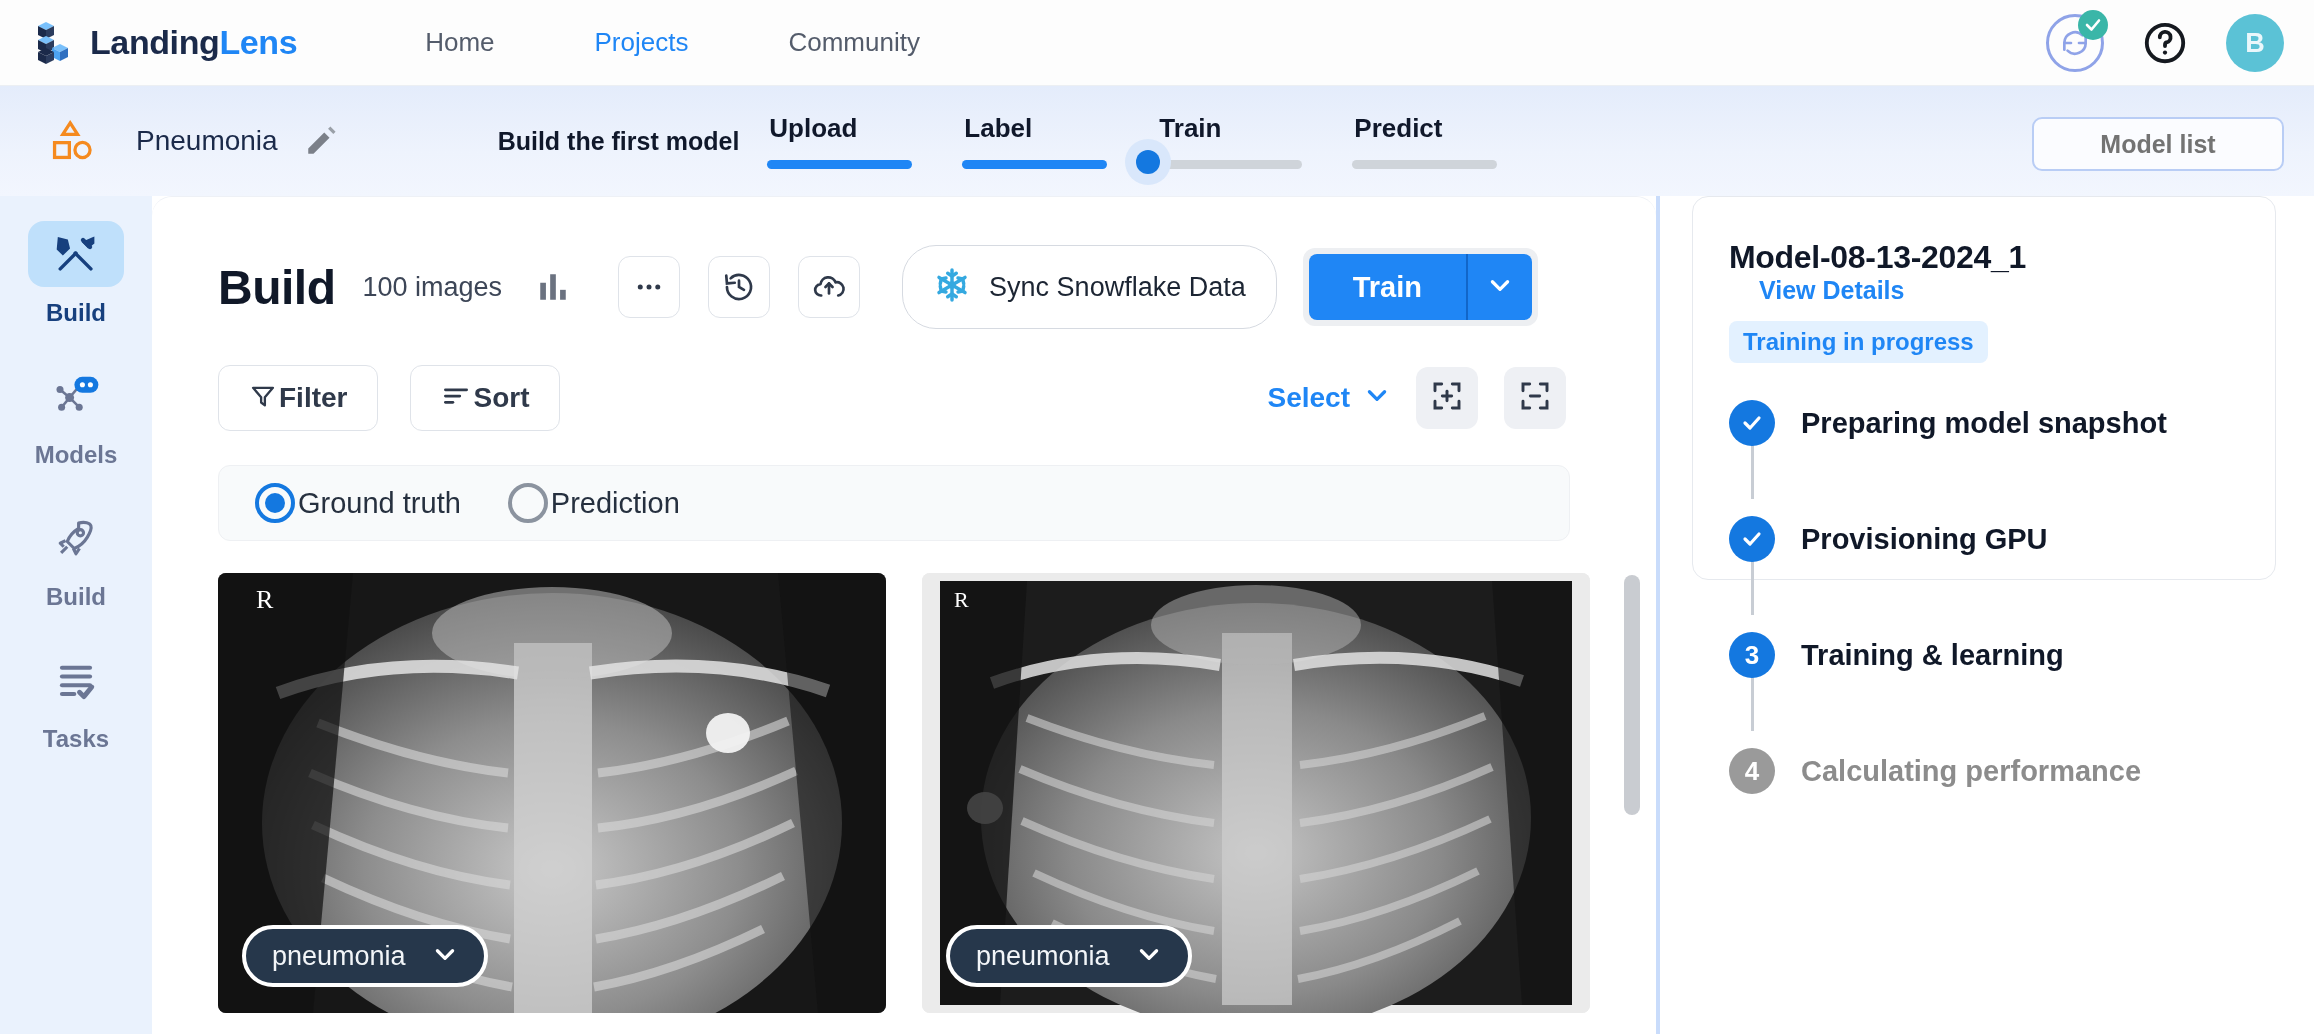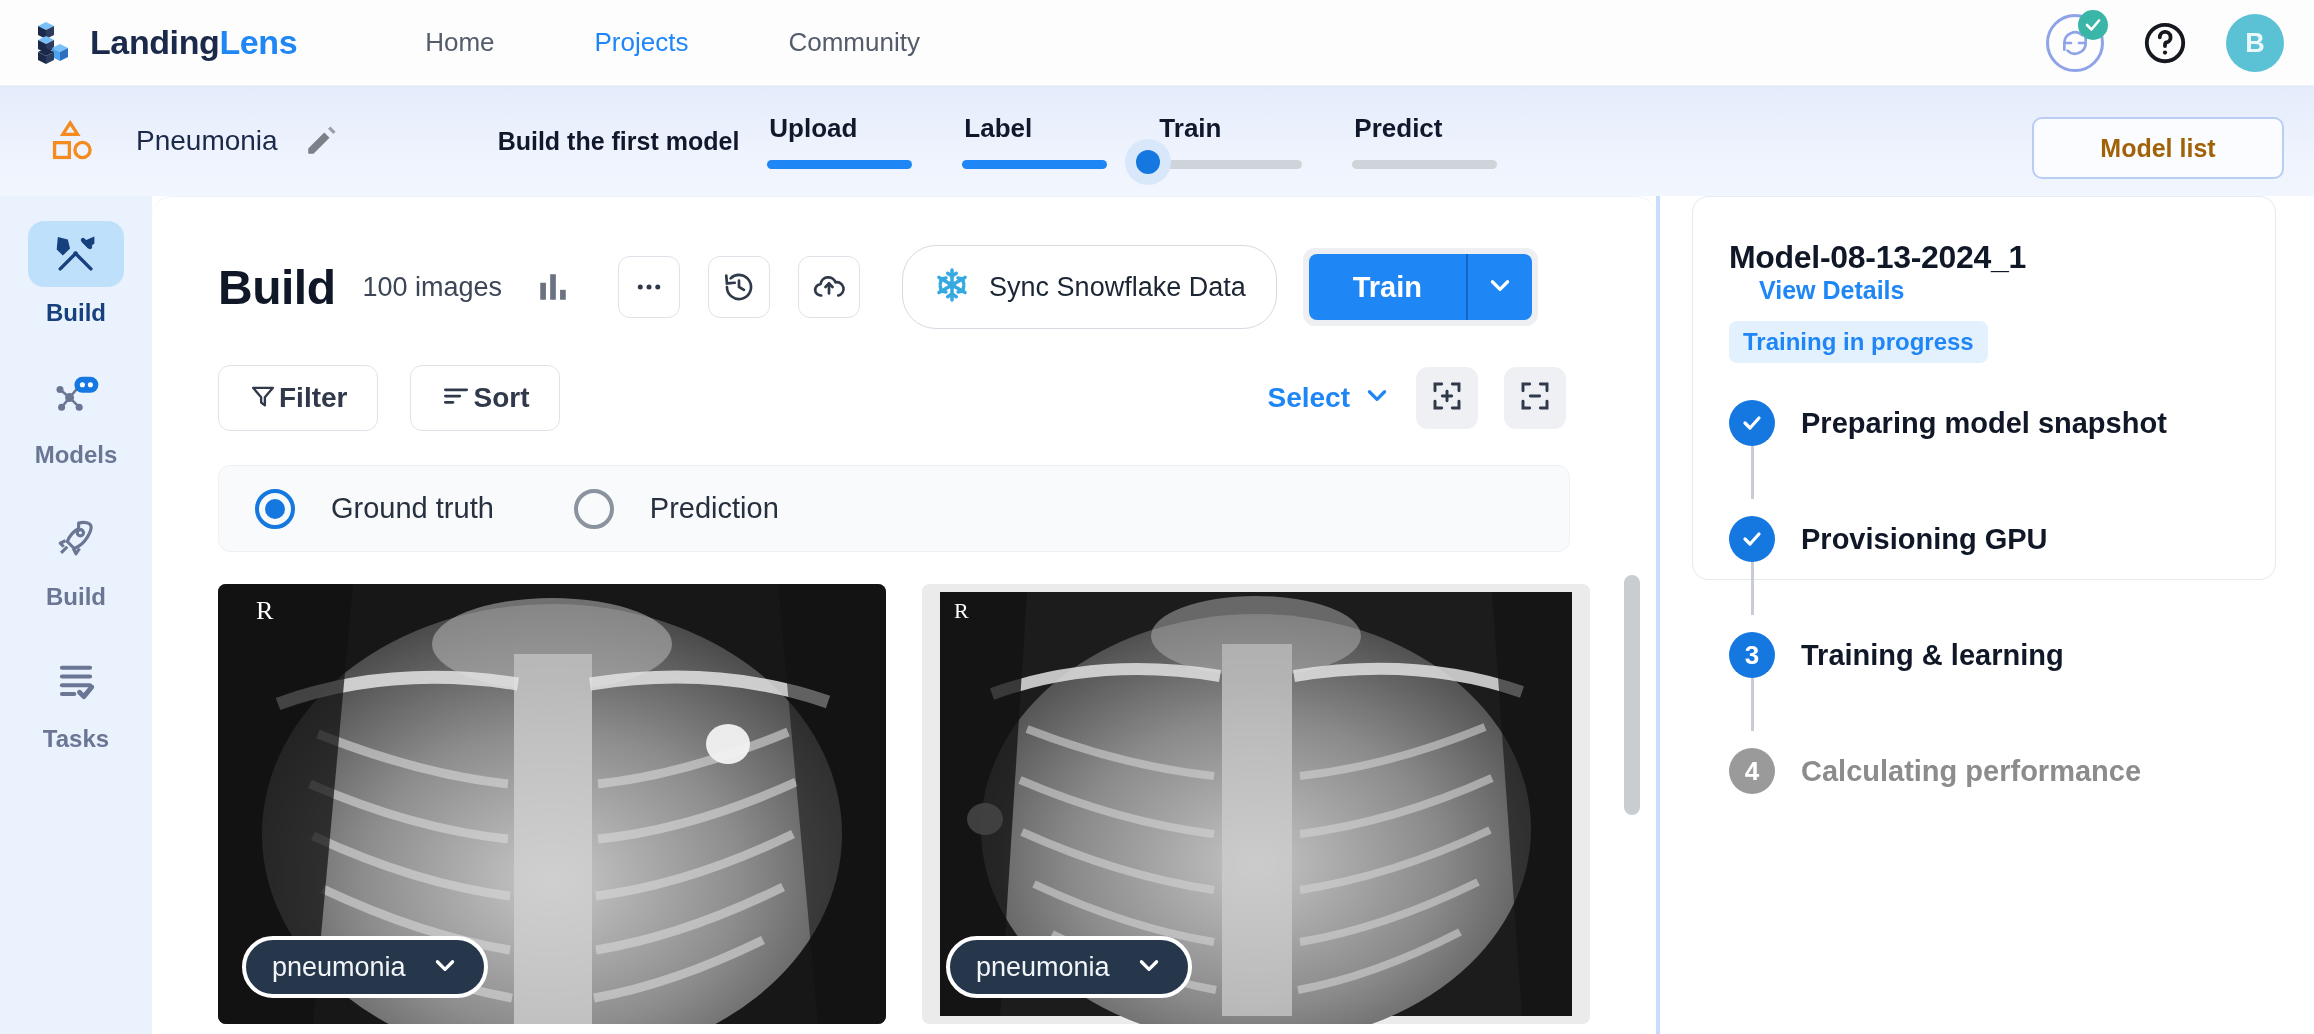--- a/index.html
+++ b/index.html
@@ -60,23 +60,23 @@
   .step-name { font-size: 26px; color: #10182b; font-weight: 600; margin-bottom: 16px; margin-left: 2px; }
   .step-bar { height: 9px; border-radius: 6px; width: 145px; background: #cfd4da; }
   .step-bar.done { background: #1f86f5; }
   .step-dot-wrap {
     position: absolute; left: -32px; bottom: -16px; width: 46px; height: 46px;
     border-radius: 50%; background: #d9e7fb; display: flex; align-items: center; justify-content: center;
   }
   .step-dot { width: 24px; height: 24px; border-radius: 50%; background: #1478e0; }
 
   .model-list-btn {
-    position: absolute; right: 30px; top: 31px; width: 252px; height: 62px;
+    position: absolute; right: 30px; top: 31px; width: 252px; height: 54px;
     border: 2px solid #b9cdf5; border-radius: 10px; background: #fbfcff;
-    color: #a16207; font-size: 25px; font-weight: 700;
+    color: #737373; font-size: 25px; font-weight: 700;
     display: flex; align-items: center; justify-content: center; cursor: pointer;
   }
 
   
   .rail {
     position: absolute; left: 0; top: 196px; width: 152px; height: 838px;
     background: #eaf2fd;
   }
   .rail-item {
     width: 152px; height: 128px; display: flex; flex-direction: column;
@@ -137,23 +137,23 @@
   .pill-label { font-size: 28px; font-weight: 600; color: #2f394a; }
 
   .select-grp { position: absolute; right: 90px; display: flex; align-items: center; gap: 26px; }
   .select-link { font-size: 28px; font-weight: 700; color: #1f86f5; display: flex; align-items: center; gap: 14px; cursor: pointer; }
   .sq-btn {
     width: 62px; height: 62px; border-radius: 12px; background: #eef0f4;
     display: flex; align-items: center; justify-content: center; cursor: pointer;
   }
 
   .gt-row {
-    margin: 34px 0 0 66px; width: 1352px; height: 87px; background: #f8fafb;
+    margin: 34px 0 0 66px; width: 1352px; height: 76px; background: #f8fafb;
     border: 1px solid #eef0f3; border-radius: 12px;
-    display: flex; align-items: center; padding-left: 36px; gap: 36px;
+    display: flex; align-items: center; padding-left: 36px; gap: 3px;
   }
   .radio { width: 40px; height: 40px; border-radius: 50%; border: 4px solid #8b939f; display: flex; align-items: center; justify-content: center; cursor: pointer; }
   .radio.on { border-color: #1478e0; }
   .radio.on::after { content: ""; width: 20px; height: 20px; border-radius: 50%; background: #1478e0; }
   .radio-label { font-size: 29px; color: #26303f; margin-right: 44px; }
 
   .grid { margin: 32px 0 0 66px; display: flex; gap: 36px; }
   .card { width: 668px; height: 440px; position: relative; }
   .card .frame {
     position: absolute; inset: 0; border-radius: 8px; overflow: hidden;

